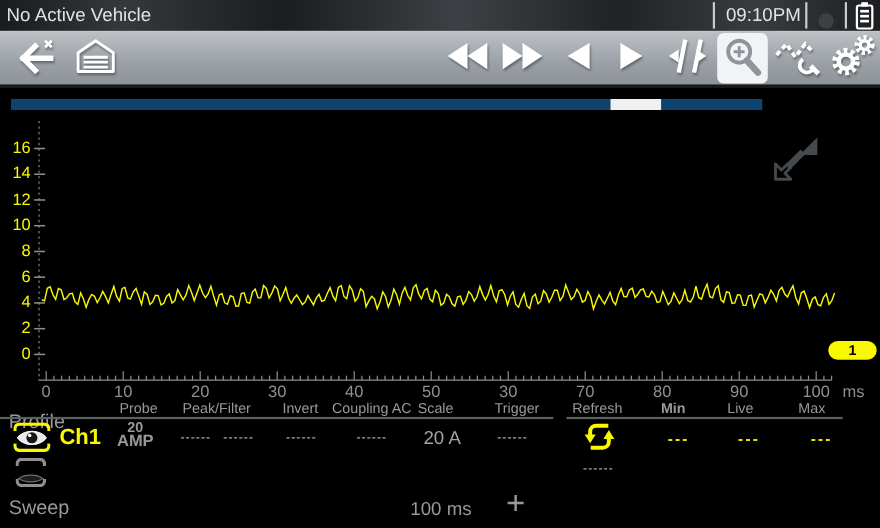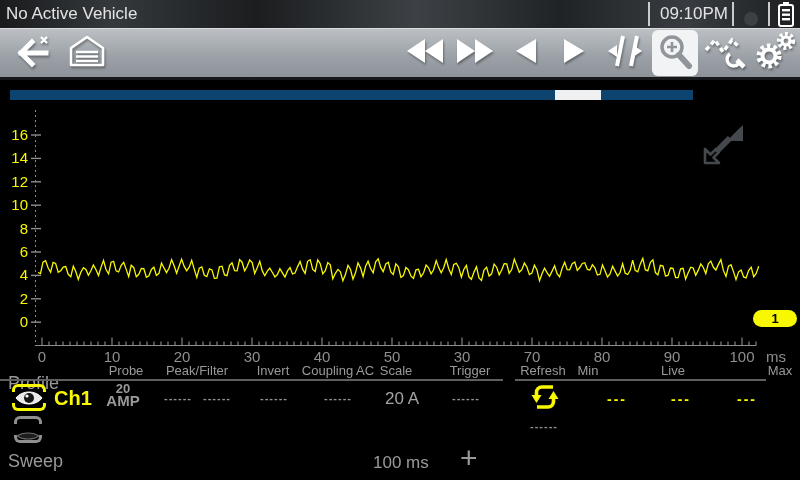--- a/index.html
+++ b/index.html
@@ -409,16 +409,16 @@
   <div class="sweep-value">100 ms</div>
   <div class="sweep-plus">+</div>
 
 <div class="colh" style="left: 120px; padding-left: 12px;">Probe</div>
     <div class="colh" style="left: 197px;">Peak/Filter</div>
     <div class="colh" style="left: 273px;">Invert</div>
     <div class="colh" style="left: 338px;">Coupling AC</div>
     <div class="colh" style="left: 396px;">Scale</div>
     <div class="colh" style="left: 470px;">Trigger</div>
     <div class="colh" style="left: 543px;">Refresh</div>
-    <div class="colh" style="left: 588px;">Min</div>
+    <div class="colh" style="left: 612px; font-weight: bold;">Min</div>
     <div class="colh" style="left: 673px;">Live</div>
-    <div class="colh" style="left: 780px; text-align: center;">Max</div>
+    <div class="colh" style="left: 738px; text-align: center;">Max</div>
   </div>
 
 </body></html>

